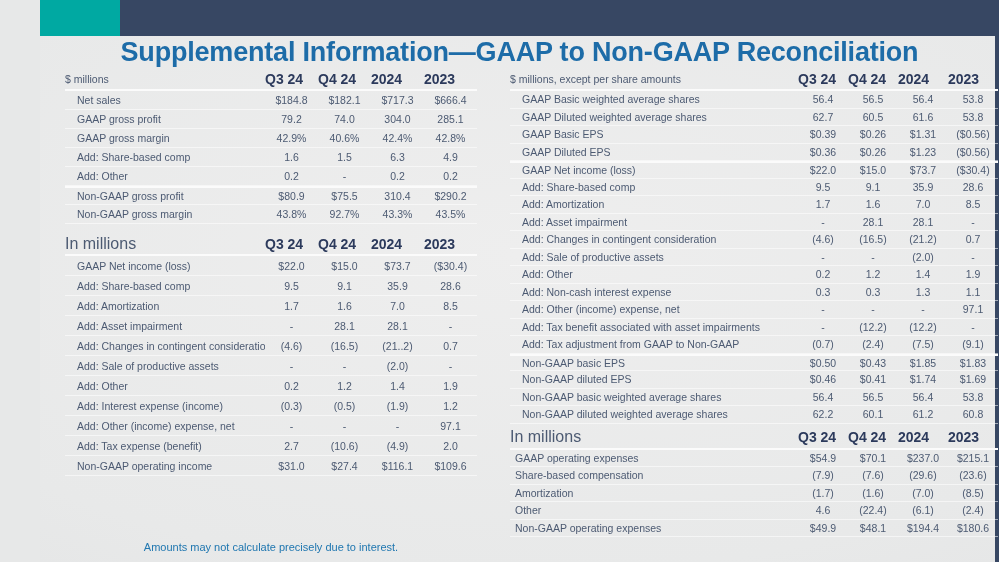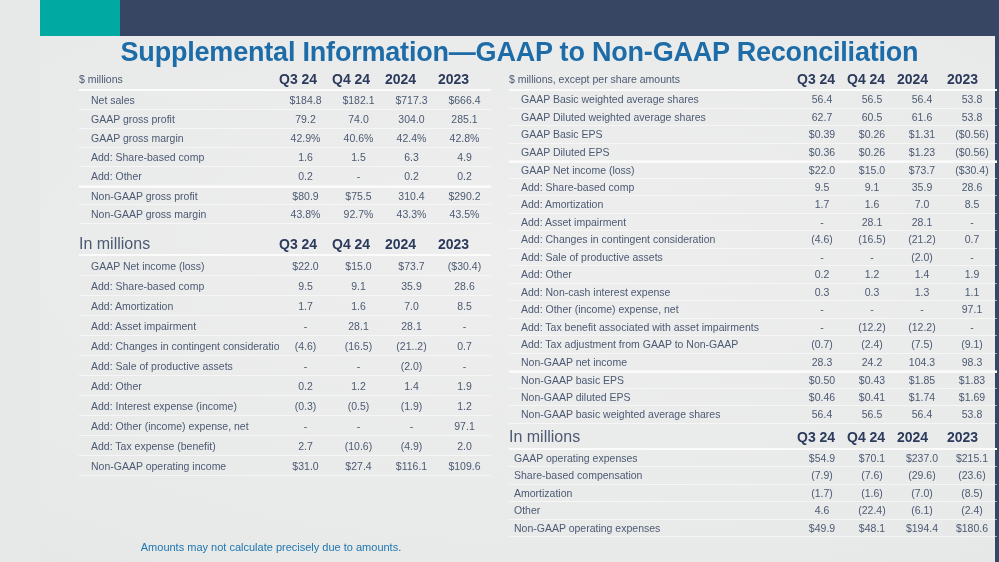--- a/index.html
+++ b/index.html
@@ -15,21 +15,21 @@
     margin-left:40px;
   }
   .topbar { position:absolute; top:0; left:0; width:100%; height:36px; background:#374763; display:flex; }
   .teal-block { width:80px; height:36px; background:#00A9A2; }
   .edge-strip { position:absolute; top:0; right:0; width:4px; height:562px; background:#374763; }
   .title {
     position:absolute; top:37px; left:0; width:100%; margin:0;
     text-align:center; font-size:27px; font-weight:bold; letter-spacing:-0.2px;
     color:#1D6CA8;
   }
-  .content { position:absolute; top:68px; left:39px; display:flex; gap:18px; }
+  .content { position:absolute; top:68px; left:25px; display:flex; gap:33px; }
   .col-left  { width:412px; }
   .col-right { width:488px; }
 
   .table { --valw:53px; }
   .col-right .table { --valw:50px; }
 
   .thead, .trow {
     display:grid;
     grid-template-columns:1fr repeat(4, var(--valw));
     align-items:center;
@@ -335,47 +335,47 @@
               <div class="tval">(12.2)</div>
               <div class="tval">-</div>
             </div>
             <div class="trow">
               <div class="tlabel">Add: Tax adjustment from GAAP to Non-GAAP</div>
               <div class="tval">(0.7)</div>
               <div class="tval">(2.4)</div>
               <div class="tval">(7.5)</div>
               <div class="tval">(9.1)</div>
             </div>
-            <div class="trow">
-              <div class="tlabel">Non-GAAP net income</div>
-              <div class="tval">28.3</div>
-              <div class="tval">24.2</div>
-              <div class="tval">104.3</div>
-              <div class="tval">98.3</div>
-            </div>
             <div class="trow rule">
               <div class="tlabel">Non-GAAP basic EPS</div>
               <div class="tval">$0.50</div>
               <div class="tval">$0.43</div>
               <div class="tval">$1.85</div>
               <div class="tval">$1.83</div>
             </div>
             <div class="trow">
               <div class="tlabel">Non-GAAP diluted EPS</div>
               <div class="tval">$0.46</div>
               <div class="tval">$0.41</div>
               <div class="tval">$1.74</div>
               <div class="tval">$1.69</div>
             </div>
             <div class="trow">
               <div class="tlabel">Non-GAAP basic weighted average shares</div>
               <div class="tval">56.4</div>
               <div class="tval">56.5</div>
               <div class="tval">56.4</div>
               <div class="tval">53.8</div>
+            </div>
+            <div class="trow">
+              <div class="tlabel">Non-GAAP diluted weighted average shares</div>
+              <div class="tval">62.2</div>
+              <div class="tval">60.1</div>
+              <div class="tval">61.2</div>
+              <div class="tval">60.8</div>
             </div>
           </div>
       </section>
 
       <section class="table tbl-opex">
         <div class="thead">
           <div class="unit">In millions</div>
           <div class="colh">Q3 24</div>
           <div class="colh">Q4 24</div>
           <div class="colh">2024</div>
@@ -417,15 +417,15 @@
               <div class="tval">$194.4</div>
               <div class="tval">$180.6</div>
             </div>
           </div>
       </section>
 
     </div>
 
   </div>
 
-  <div class="footnote">Amounts may not calculate precisely due to amounts.</div>
+  <div class="footnote">Amounts may not calculate precisely due to interest.</div>
 
 </div>
 
 </body></html>

